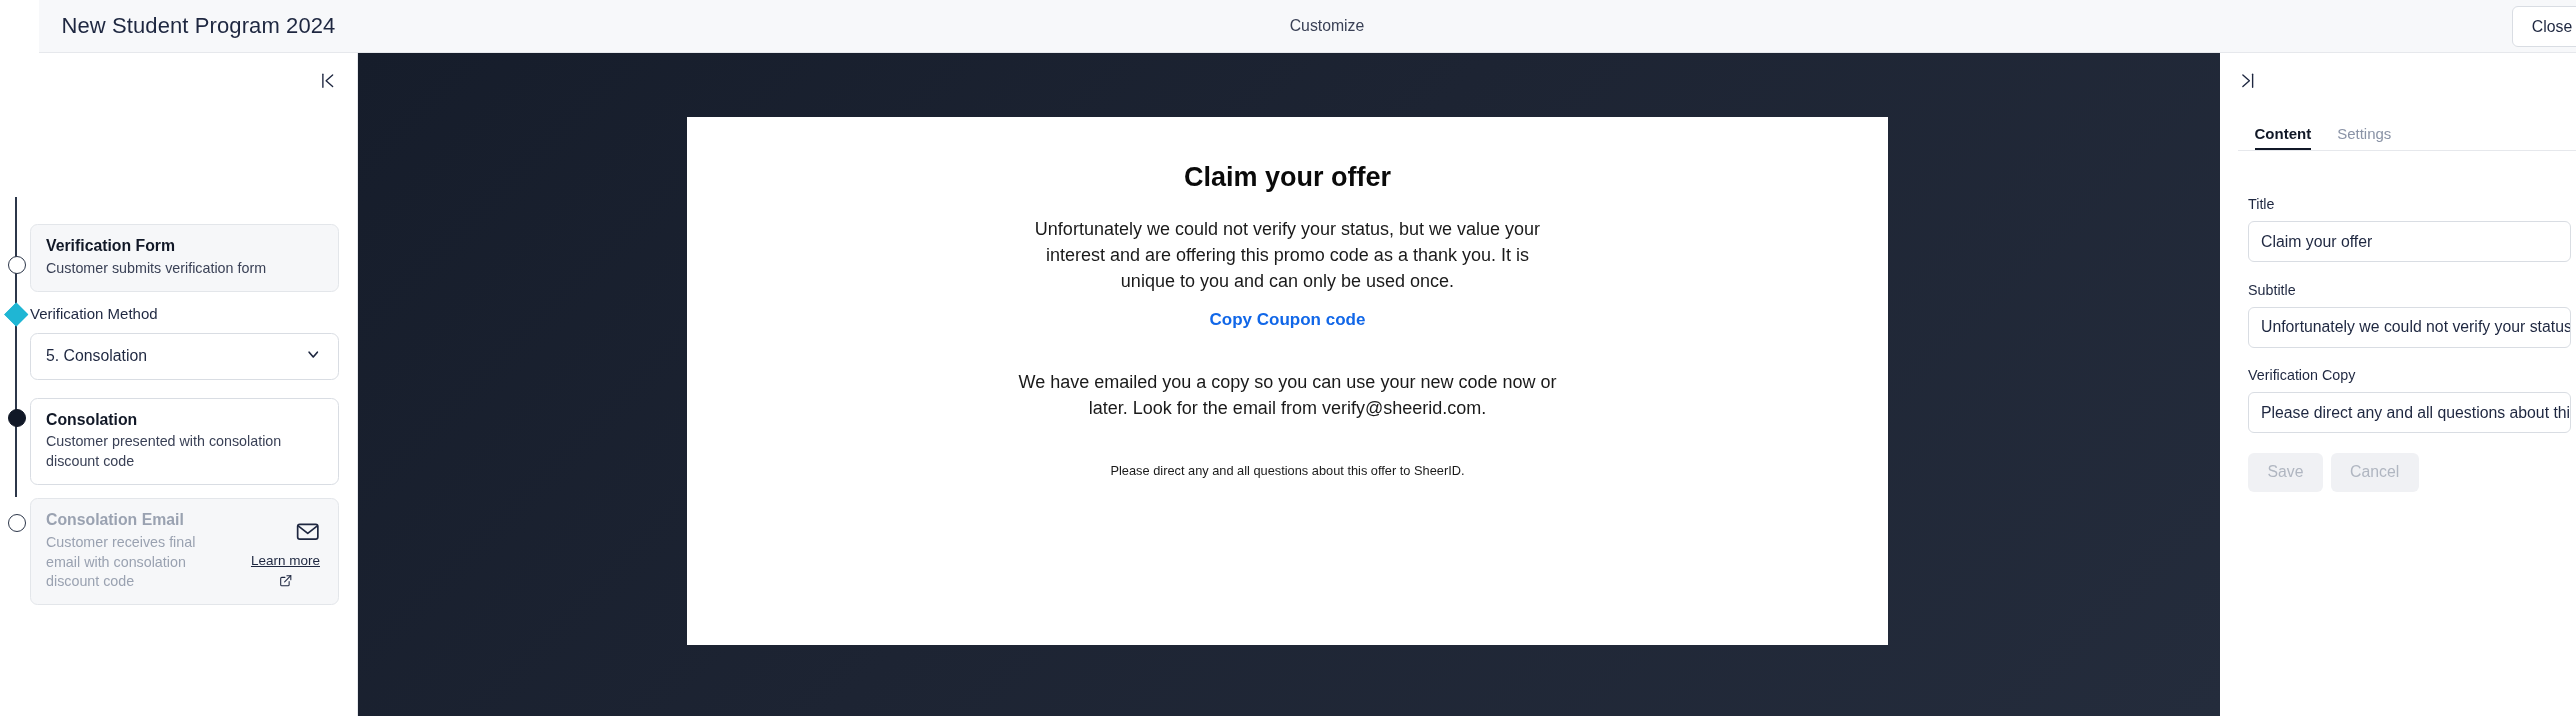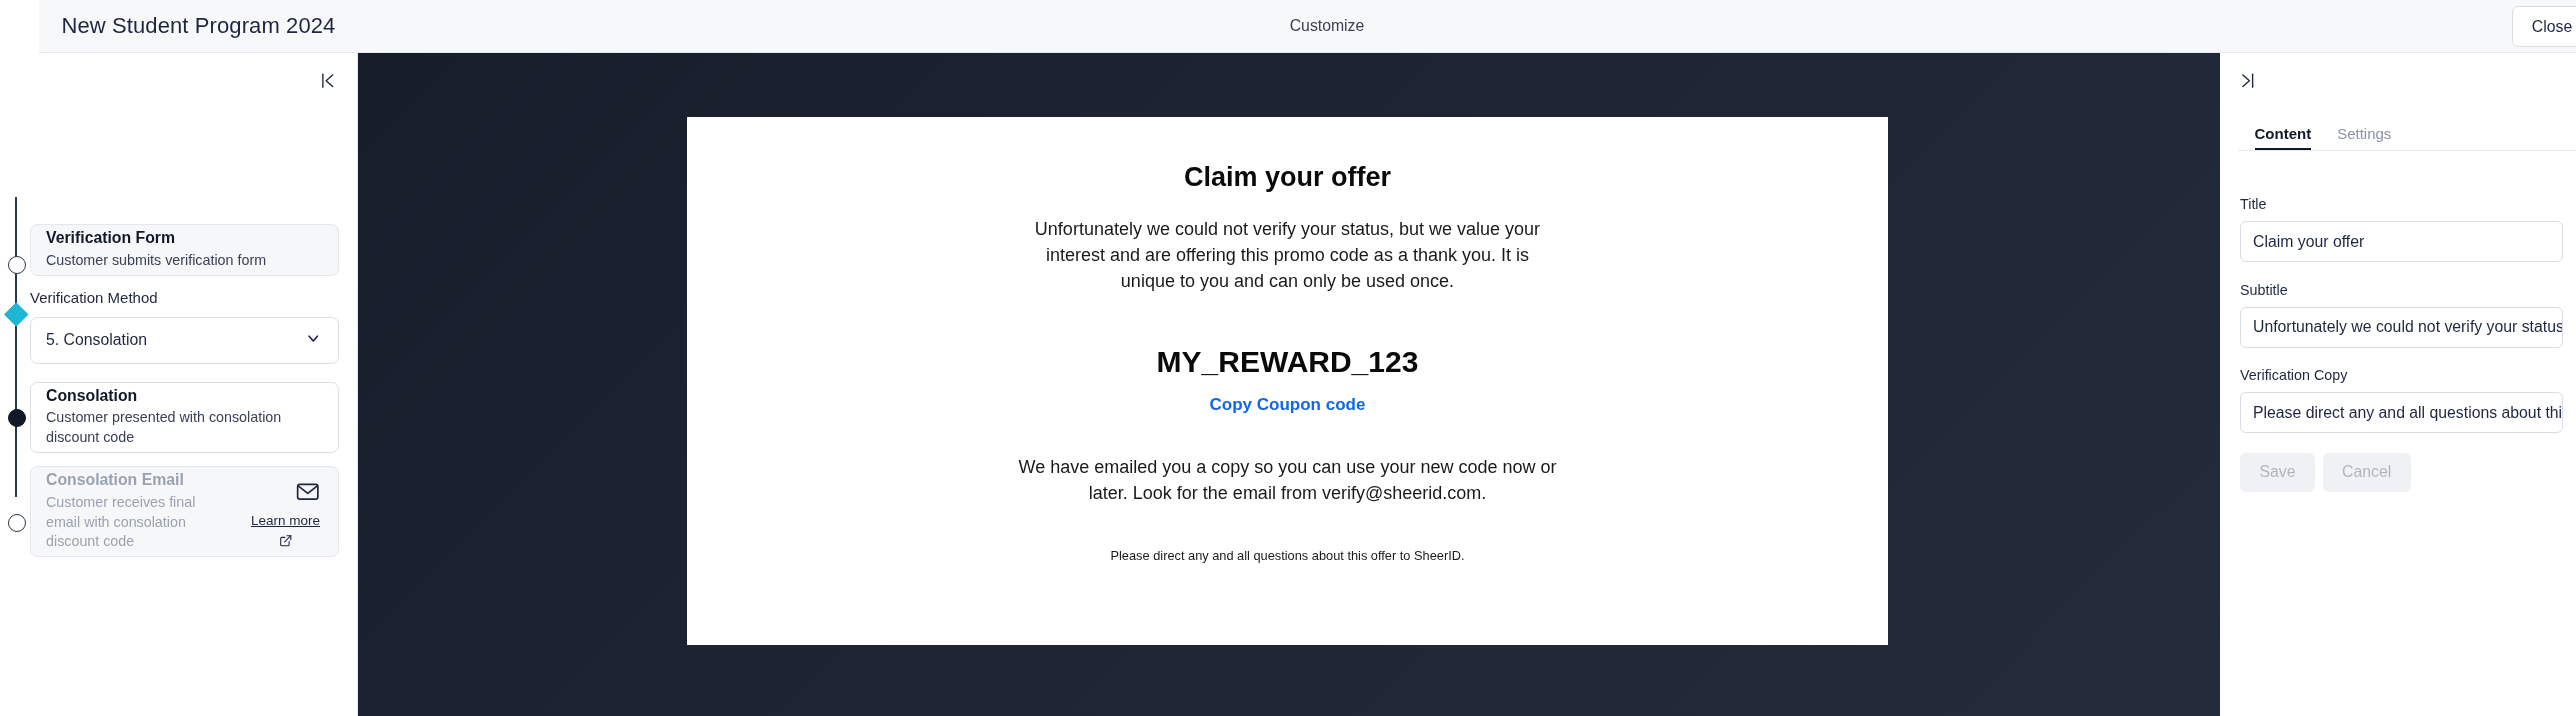--- a/index.html
+++ b/index.html
@@ -83,21 +83,21 @@
     width: 16.5px; height: 16.5px;
     background: #1fb6d4; border: 1.5px solid #1fb6d4;
     transform: rotate(45deg);
   }
 
   .flow-list { position: absolute; left: 30px; top: 171px; width: 309px; }
   .flow-card {
     width: 309px;
     border: 0.8px solid #d9dde3;
     border-radius: 7.5px;
-    padding: 4px 15px;
+    padding: 12px 15px;
     margin-bottom: 13.5px;
     background: #ffffff;
     cursor: pointer;
   }
   .flow-card.muted { background: #f6f7f9; border-color: #e3e6ea; }
   .flow-card.disabled { background: #f6f7f9; border-color: #e3e6ea; cursor: default; }
   .flow-card-title { font-size: 15.8px; font-weight: bold; color: #111827; margin-bottom: 3.8px; }
   .flow-card-title.dim { color: #9aa2b1; }
   .flow-card-desc { font-size: 14.3px; color: #3a4156; line-height: 1.38; }
   .flow-card-desc.dim { color: #9aa2b1; }
@@ -162,21 +162,21 @@
     display: flex; align-items: center; justify-content: center;
     cursor: pointer;
   }
   .tabs-right {
     position: absolute; top: 66px; left: 18px;
     width: 356px; height: 31.5px;
     border-bottom: 0.8px solid #e6e8ec;
     display: flex; align-items: flex-end; gap: 26px;
     padding-left: 16.5px;
   }
-  .form { position: absolute; top: 143px; left: 20px; width: 323px; }
+  .form { position: absolute; top: 143px; left: 28px; width: 323px; }
   .field-label { font-size: 14.3px; color: #1e2740; margin-bottom: 9px; }
   .text-input {
     width: 323px; height: 41px;
     border: 0.8px solid #d9dde3; border-radius: 6px;
     background: #ffffff;
     font-size: 15.8px; color: #1e2740;
     font-family: "Liberation Sans", sans-serif;
     padding: 0 12px; margin-bottom: 19.5px;
     white-space: nowrap; overflow: hidden;
     display: flex; align-items: center;
@@ -268,21 +268,20 @@
       </div>
     </div>
 
   </div>
 </div>
 
 <div class="canvas">
   <div class="preview-card">
     <div class="pv-title">Claim your offer</div>
     <div class="pv-sub">Unfortunately we could not verify your status, but we value your interest and are offering this promo code as a thank you. It is unique to you and can only be used once.</div>
-    <div class="pv-code">MY_REWARD_123</div>
     <div class="pv-copy">Copy Coupon code</div>
     <div class="pv-note">We have emailed you a copy so you can use your new code now or later. Look for the email from verify@sheerid.com.</div>
     <div class="pv-foot">Please direct any and all questions about this offer to SheerID.</div>
   </div>
 </div>
 
 <div class="right-panel">
 
   <div class="collapse-right">
     <svg width="19.5" height="19.5" viewBox="0 0 24 24" fill="none" stroke="#1e2740" stroke-width="1.7" stroke-linecap="round" stroke-linejoin="round">

